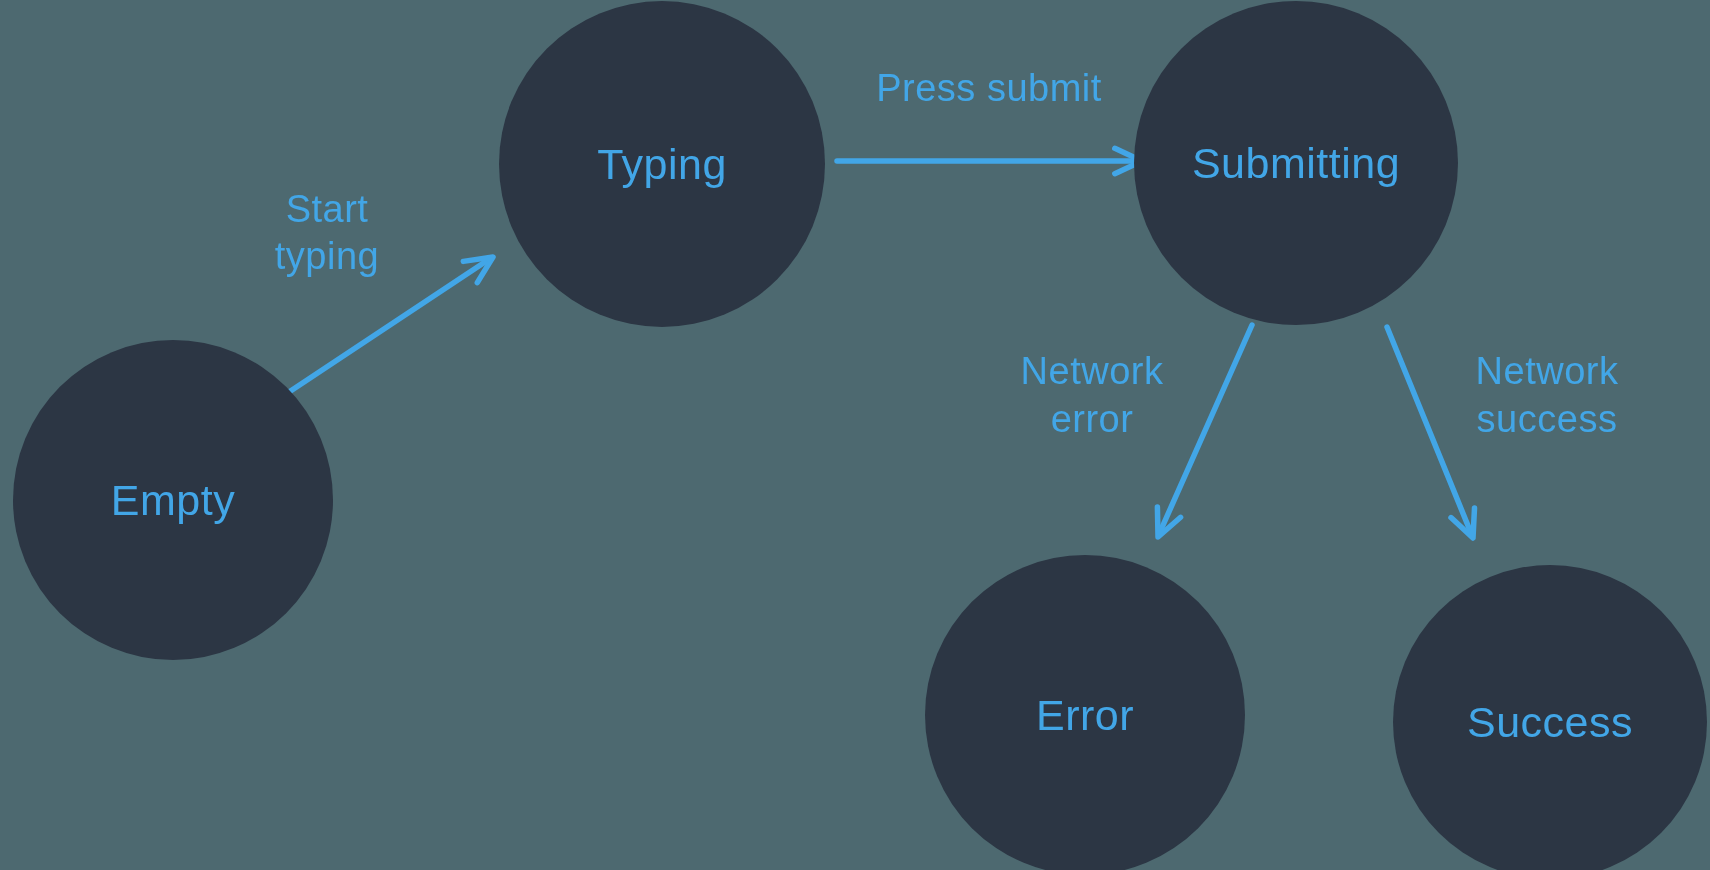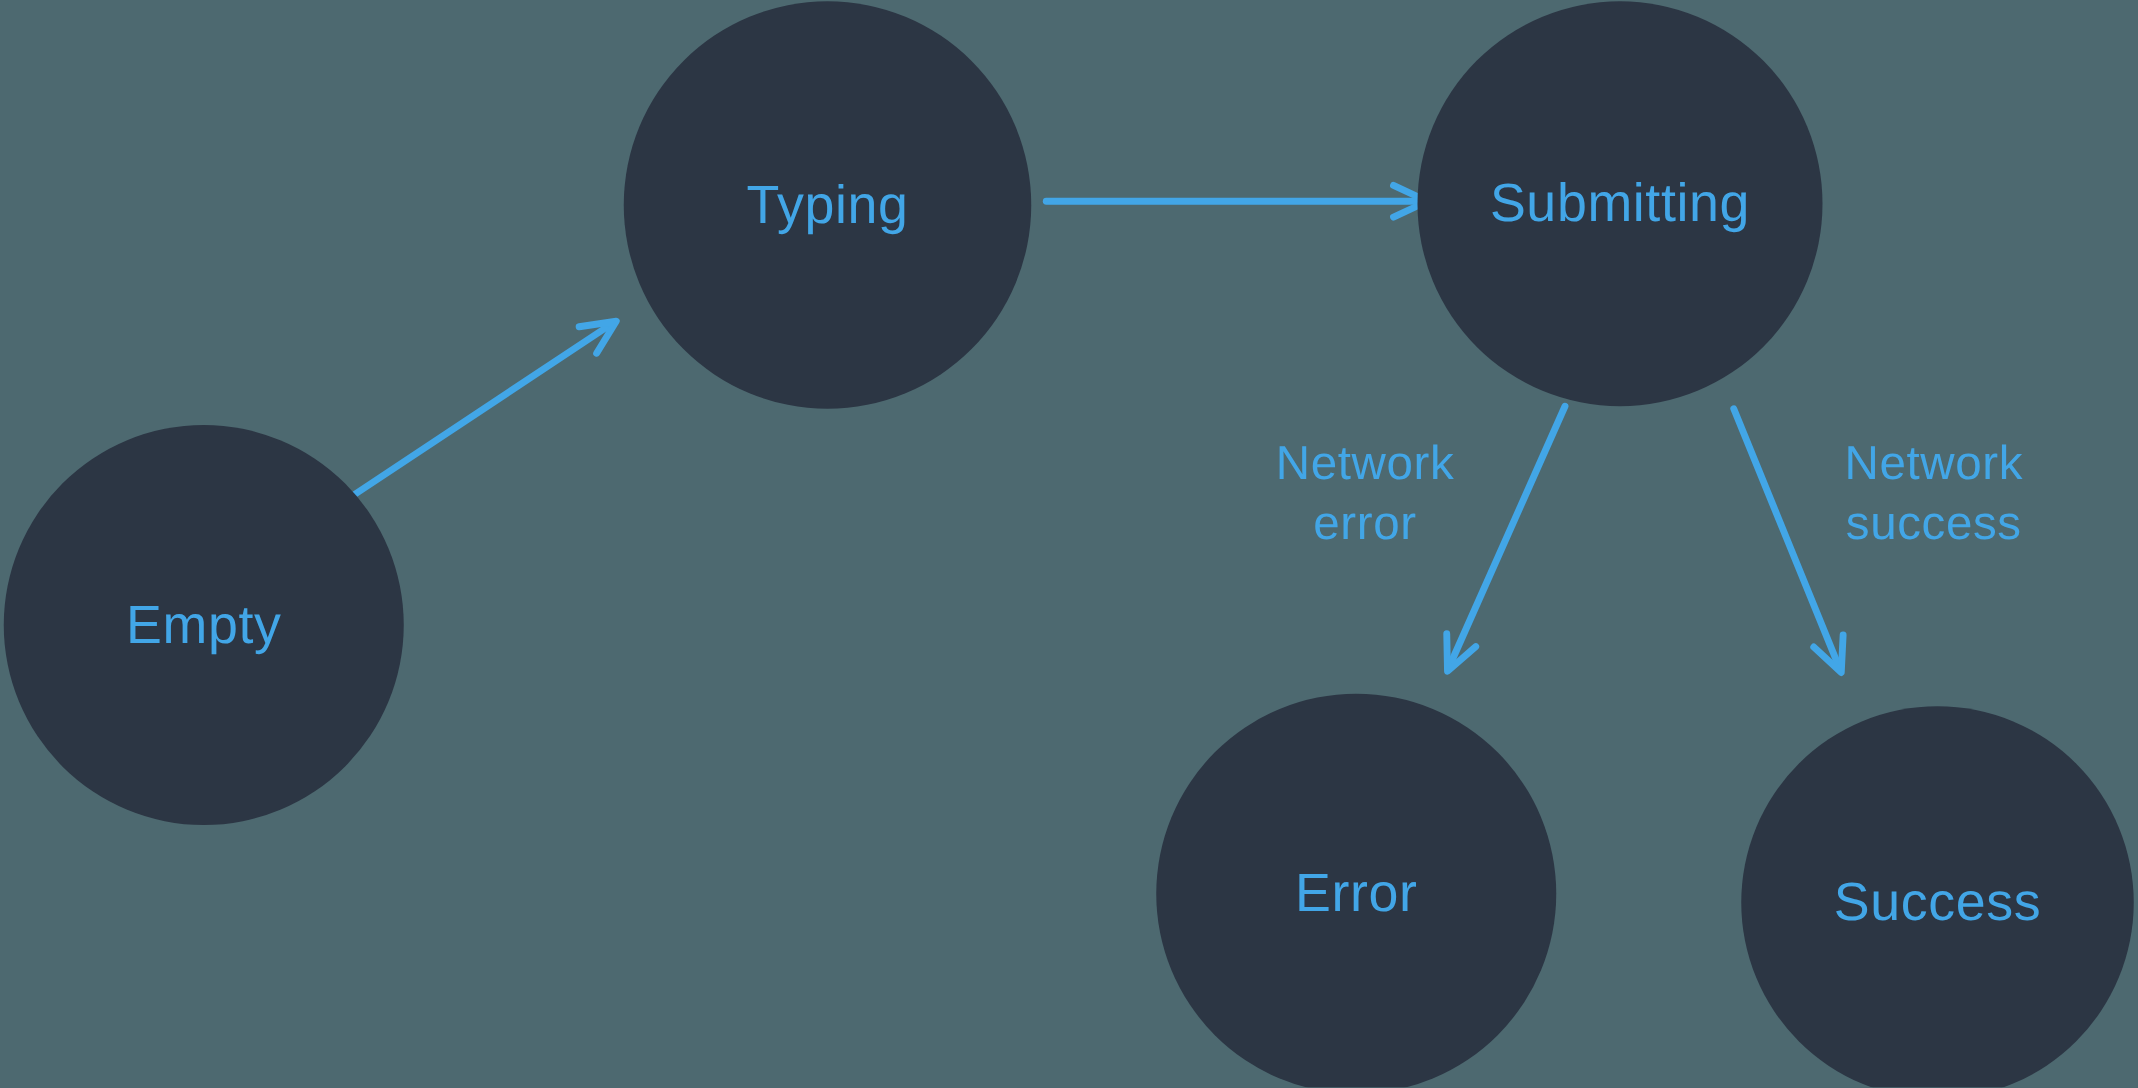--- a/index.html
+++ b/index.html
@@ -49,21 +49,21 @@
   .edge-label {
     position: absolute;
     color: #42a6e7;
     font-size: 38px;
     line-height: 48px;
     text-align: center;
     letter-spacing: 0.5px;
     white-space: nowrap;
   }
   
-  #node-empty      { left: 3px;    top: 340px; width: 320px; height: 320px; justify-content: center; }
+  #node-empty      { left: 13px;    top: 340px; width: 320px; height: 320px; justify-content: center; }
   #node-typing     { left: 499px;  top: 1px;   width: 326px; height: 326px; }
   #node-submitting { left: 1134px; top: 1px;   width: 324px; height: 324px; }
   #node-error      { left: 925px;  top: 555px; width: 320px; height: 320px; }
   #node-success    { left: 1393px; top: 565px; width: 314px; height: 314px; }
   
   #edge-label-start-typing    { left: 217px;  top: 186px; width: 220px; line-height: 47px; }
   #edge-label-press-submit    { left: 829px;  top: 64px;  width: 320px; }
   #edge-label-network-error   { left: 972px;  top: 347px; width: 240px; }
   #edge-label-network-success { left: 1427px; top: 347px; width: 240px; }
 </style>
@@ -104,21 +104,28 @@
   </div>
 
   <div class="node" id="node-error">
     <span class="node-label">Error</span>
   </div>
 
   <div class="node" id="node-success">
     <span class="node-label">Success</span>
   </div>
 
+  <div class="edge-label" id="edge-label-start-typing">
+    <div>Start</div>
+    <div>typing</div>
+  </div>
 
+  <div class="edge-label" id="edge-label-press-submit">
+    <div>Press submit</div>
+  </div>
 
   <div class="edge-label" id="edge-label-network-error">
     <div>Network</div>
     <div>error</div>
   </div>
 
   <div class="edge-label" id="edge-label-network-success">
     <div>Network</div>
     <div>success</div>
   </div>

